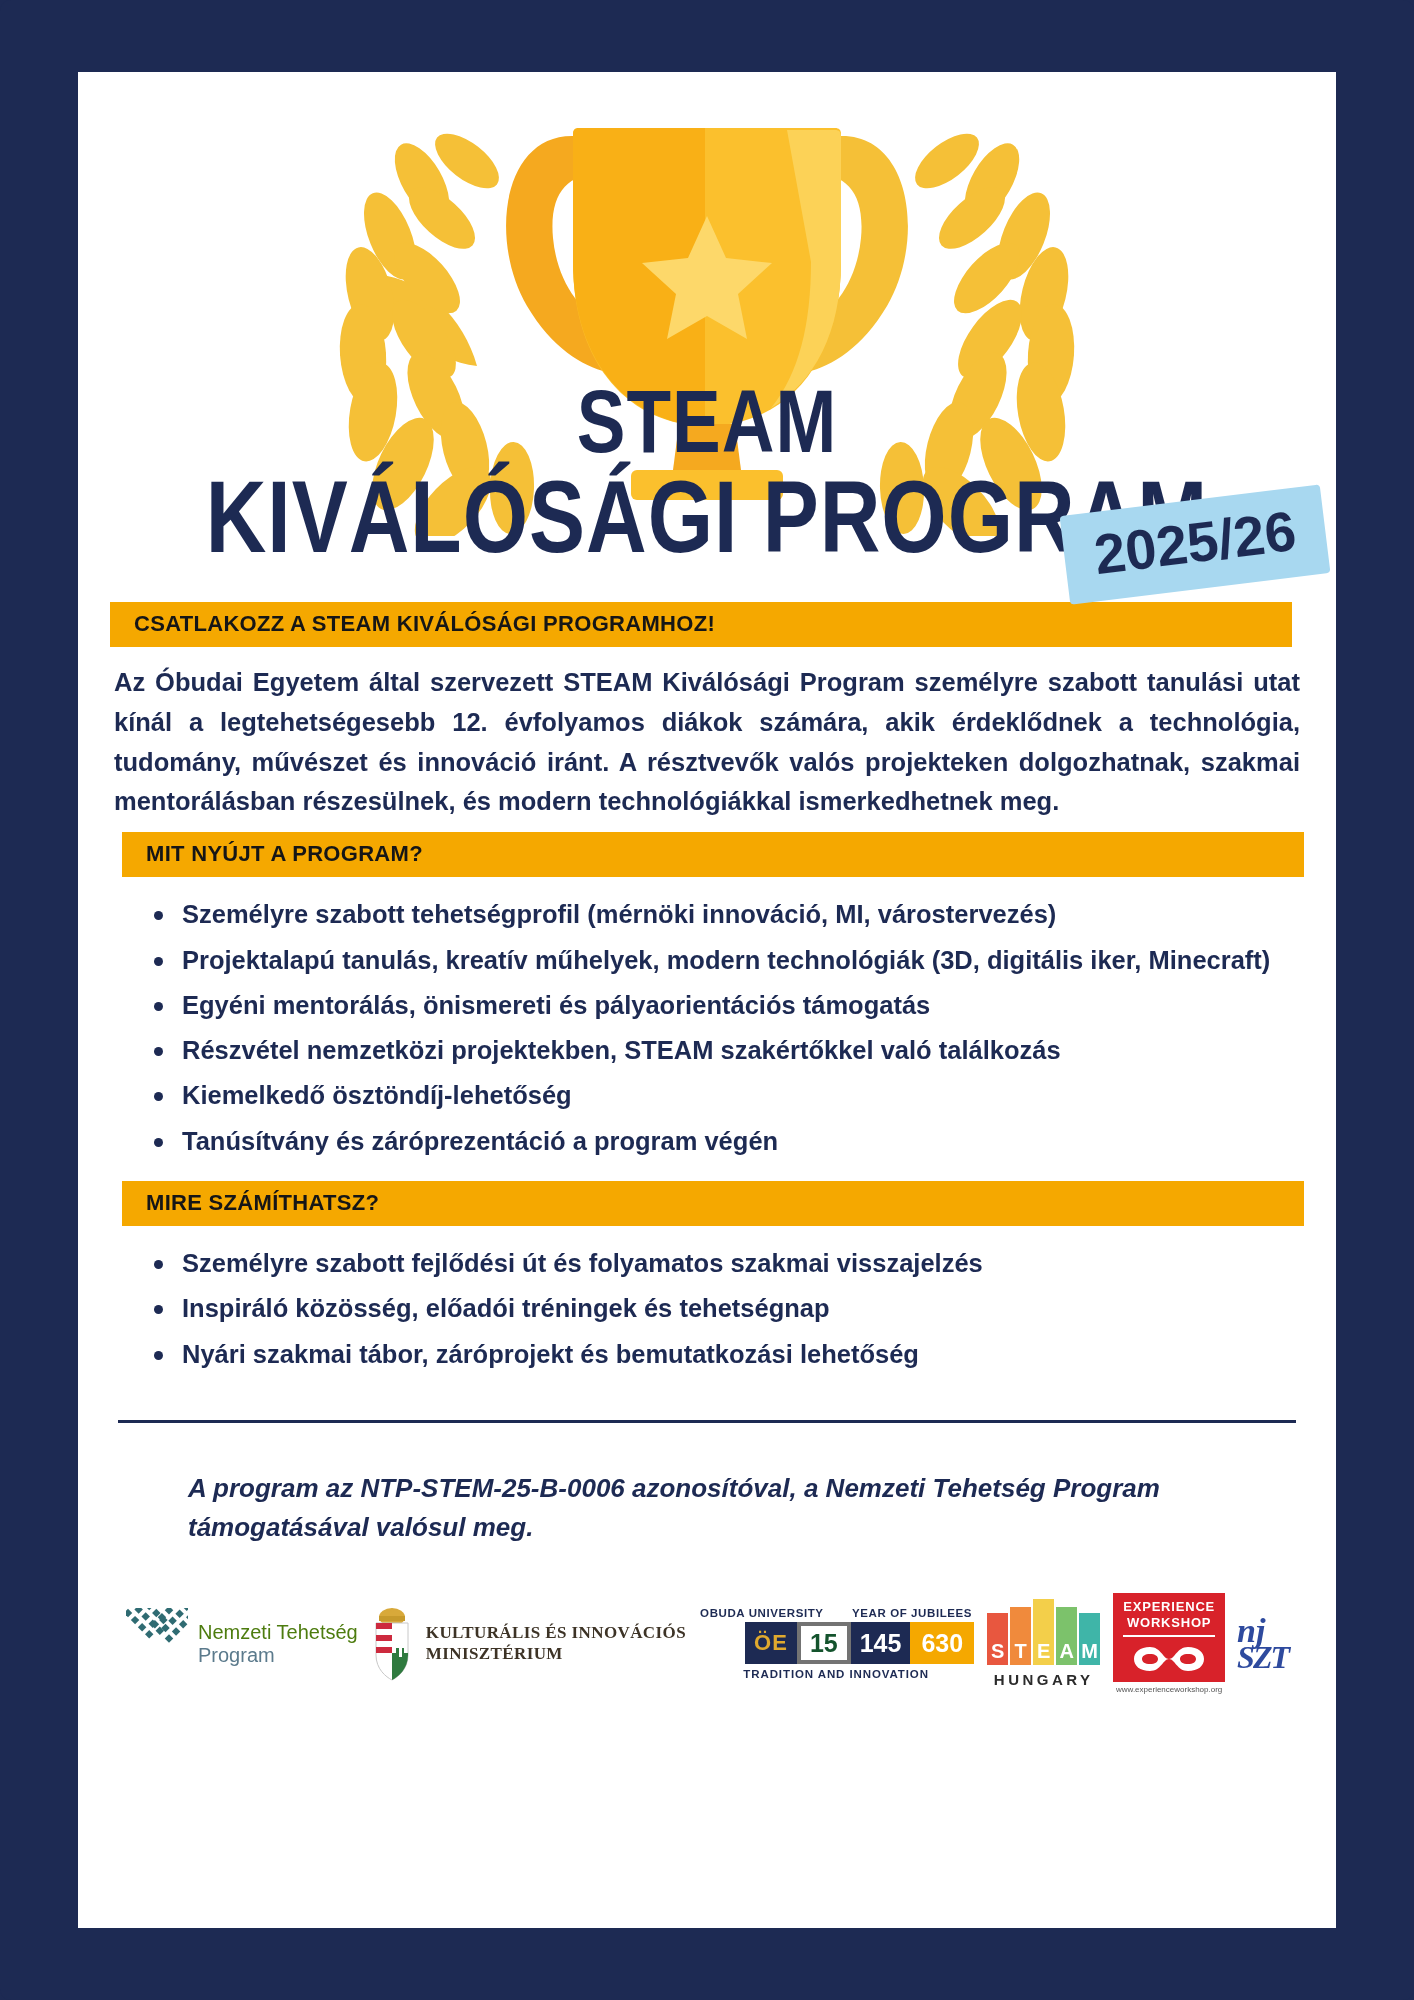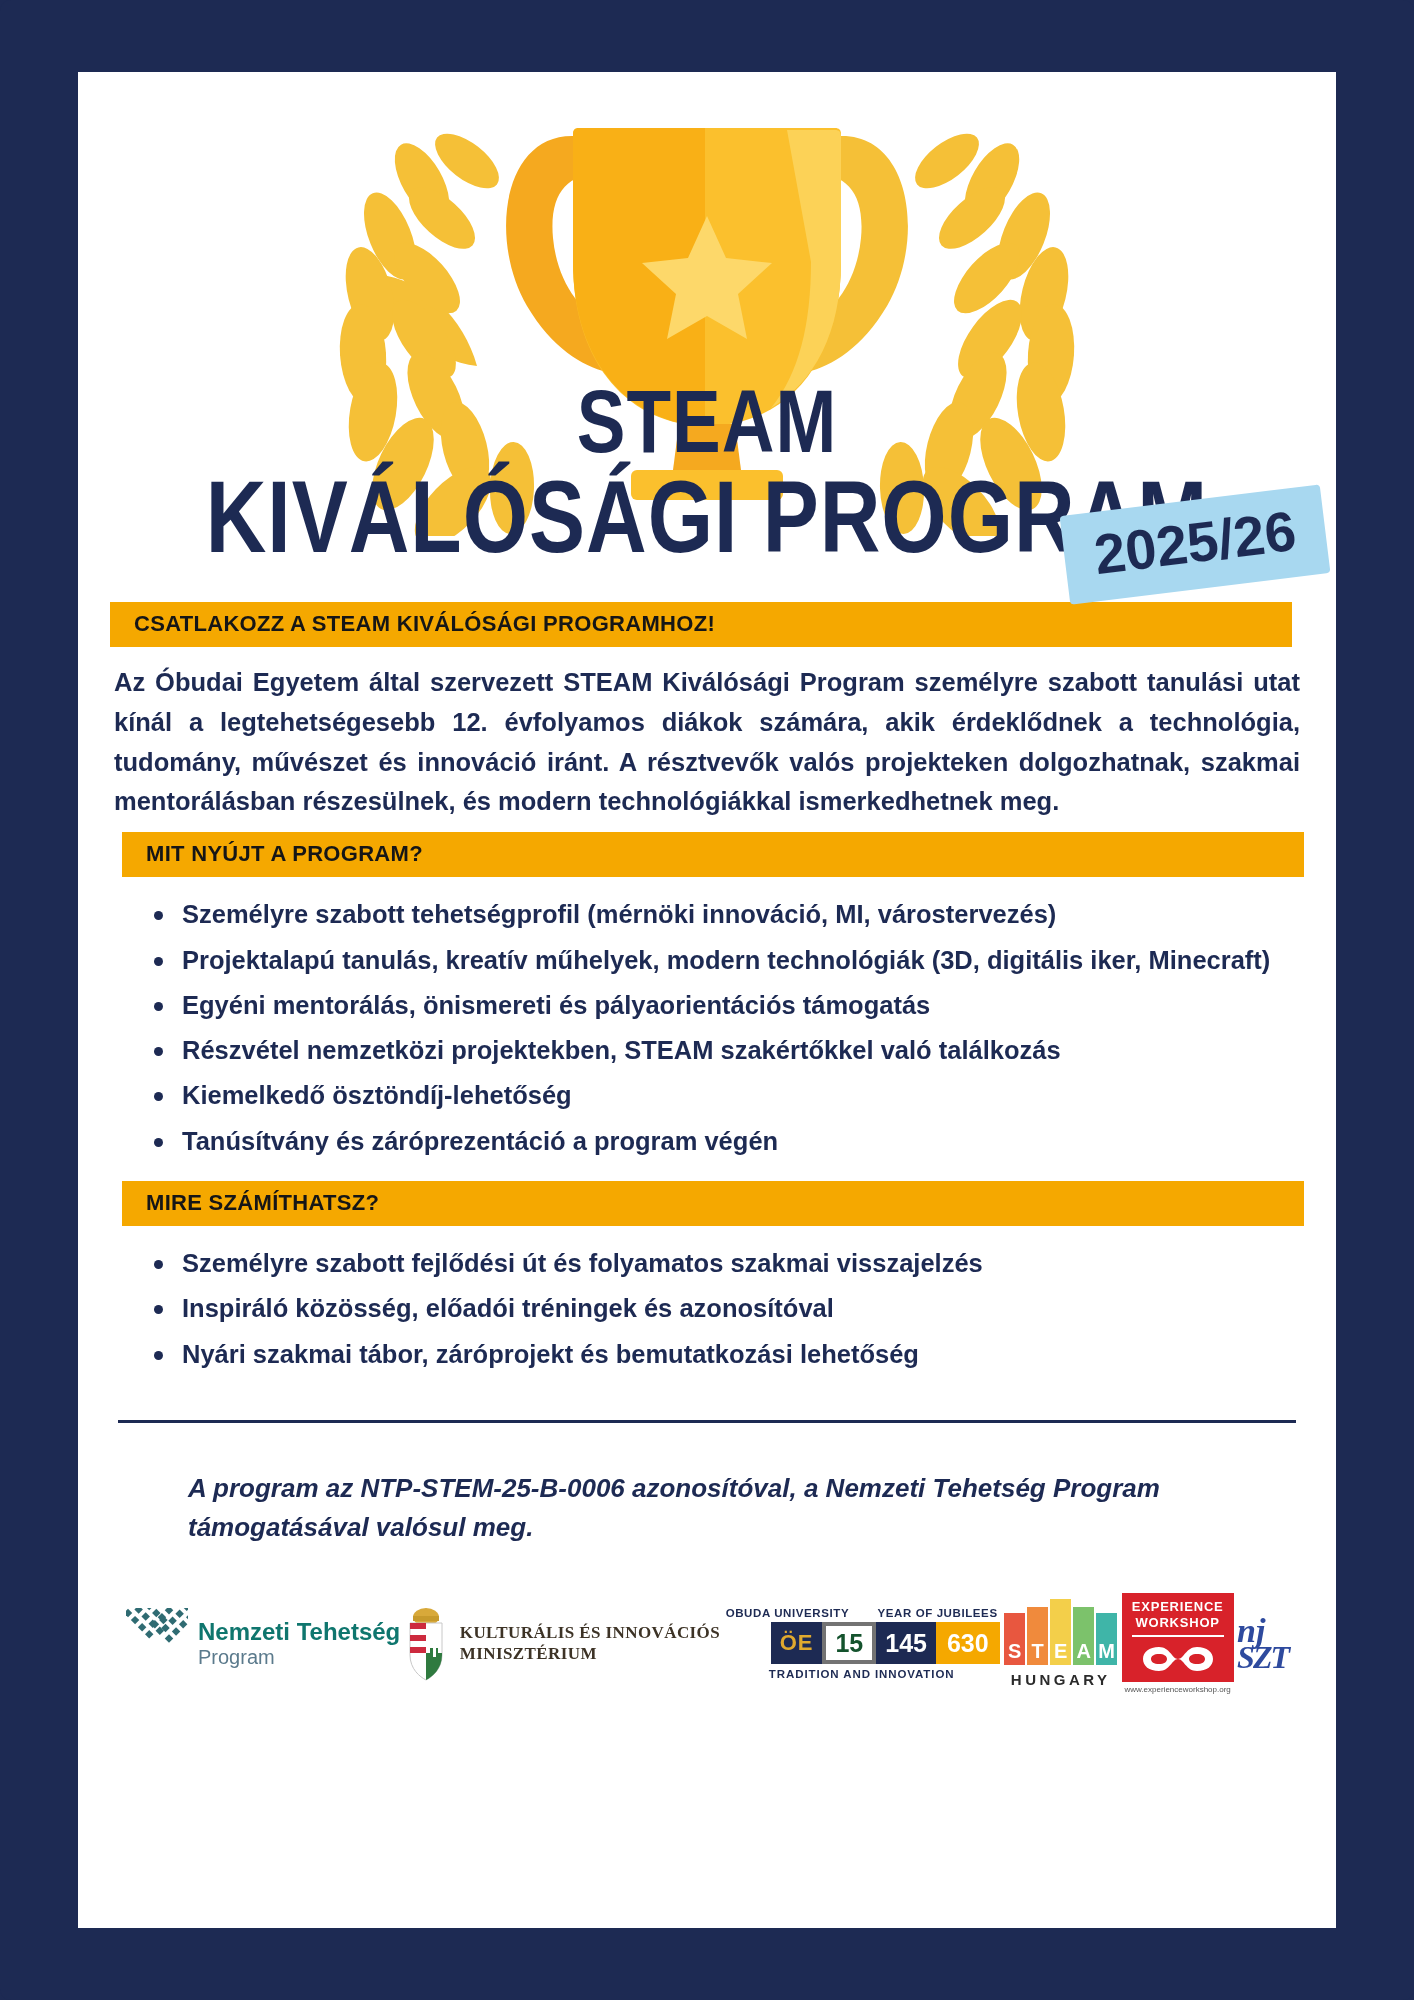--- a/index.html
+++ b/index.html
@@ -164,21 +164,21 @@
   .logos {
     display: flex;
     align-items: center;
     justify-content: space-between;
     padding: 46px 48px 0 48px;
   }
   .logo { display: flex; align-items: center; }
 
   
   .ntp-text { margin-left: 10px; line-height: 1.15; }
-  .ntp-text .t1 { display:block; font-size: 24px; font-weight: bold; color: #0f766e; }
+  .ntp-text .t1 { display:block; font-size: 20px; font-weight: normal; color: #4d7c0f; }
   .ntp-text .t2 { display:block; font-size: 20px; color: #5b7a8c; }
 
   
   .min-text { margin-left: 12px; line-height: 1.2; }
   .min-text span {
     display: block;
     font-family: "Liberation Serif", serif;
     font-size: 17px;
     font-weight: bold;
     color: #3d3326;
@@ -332,21 +332,21 @@
         <li>Projektalapú tanulás, kreatív műhelyek, modern technológiák (3D, digitális iker, Minecraft)</li>
         <li class="nojust">Egyéni mentorálás, önismereti és pályaorientációs támogatás</li>
         <li class="nojust">Részvétel nemzetközi projektekben, STEAM szakértőkkel való találkozás</li>
         <li class="nojust">Kiemelkedő ösztöndíj-lehetőség</li>
         <li class="nojust">Tanúsítvány és záróprezentáció a program végén</li>
       </ul>
 
       <div class="bar indent">MIRE SZÁMÍTHATSZ?</div>
       <ul class="bullets">
         <li class="nojust">Személyre szabott fejlődési út és folyamatos szakmai visszajelzés</li>
-        <li class="nojust">Inspiráló közösség, előadói tréningek és azonosítóval</li>
+        <li class="nojust">Inspiráló közösség, előadói tréningek és tehetségnap</li>
         <li class="nojust">Nyári szakmai tábor, záróprojekt és bemutatkozási lehetőség</li>
       </ul>
     </div>
 
     <div class="divider"></div>
 
     <div class="footer-note">
       <span>A program az NTP-STEM-25-B-0006 azonosítóval, a Nemzeti Tehetség Program</span>
       <span>támogatásával valósul meg.</span>
     </div>

